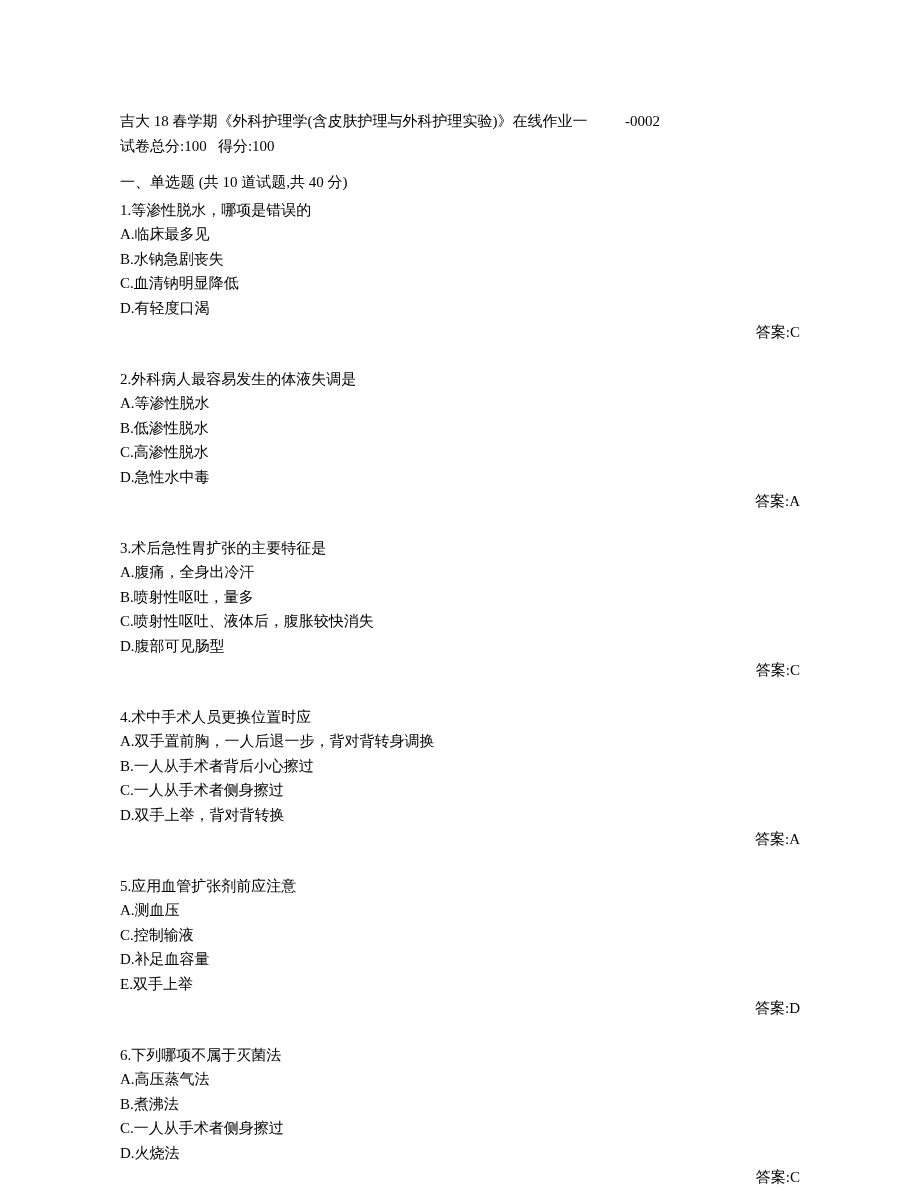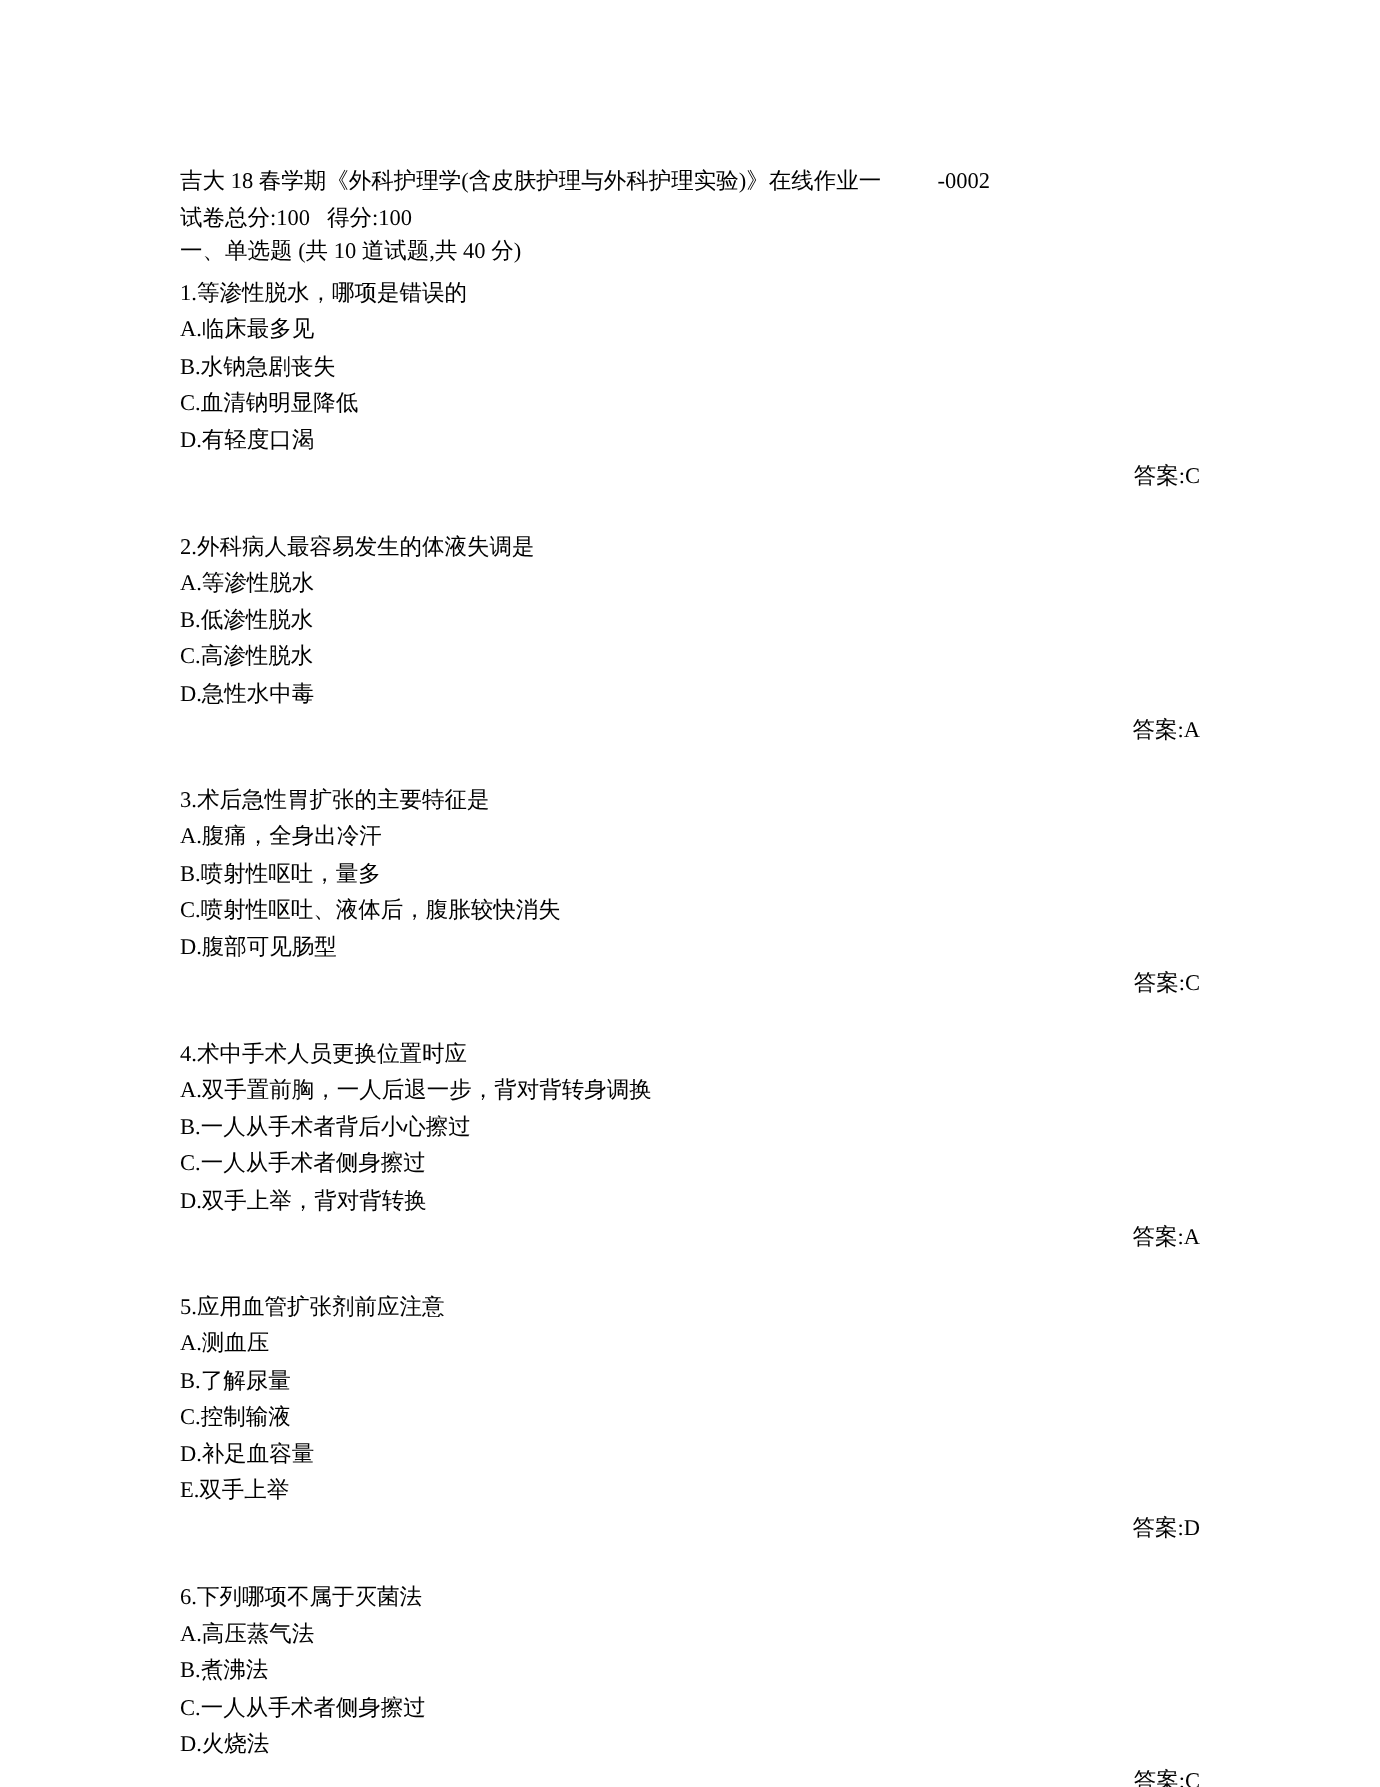--- a/index.html
+++ b/index.html
@@ -10,21 +10,21 @@
       background: #fff;
       margin: 0;
       padding: 110px 120px 60px 120px;
       width: 920px;
       box-sizing: border-box;
     }
     .header-line {
       margin-bottom: 2px;
     }
     .meta-line {
-      margin-bottom: 0;
+      margin-bottom: 14px;
     }
     .section-title {
       margin-bottom: 5px;
     }
     .question {
       margin-bottom: 2px;
     }
     .question-text {
       margin-bottom: 2px;
     }
@@ -92,21 +92,20 @@
       <div class="option">A.双手置前胸，一人后退一步，背对背转身调换</div>
       <div class="option">B.一人从手术者背后小心擦过</div>
       <div class="option">C.一人从手术者侧身擦过</div>
       <div class="option">D.双手上举，背对背转换</div>
       <div class="answer">答案:A</div>
     </div>
     <div class="spacer"></div>
     <div class="question">
       <div class="question-text">5.应用血管扩张剂前应注意</div>
       <div class="option">A.测血压</div>
-      <div class="option">B.了解尿量</div>
       <div class="option">C.控制输液</div>
       <div class="option">D.补足血容量</div>
       <div class="option">E.双手上举</div>
       <div class="answer">答案:D</div>
     </div>
     <div class="spacer"></div>
     <div class="question">
       <div class="question-text">6.下列哪项不属于灭菌法</div>
       <div class="option">A.高压蒸气法</div>
       <div class="option">B.煮沸法</div>

